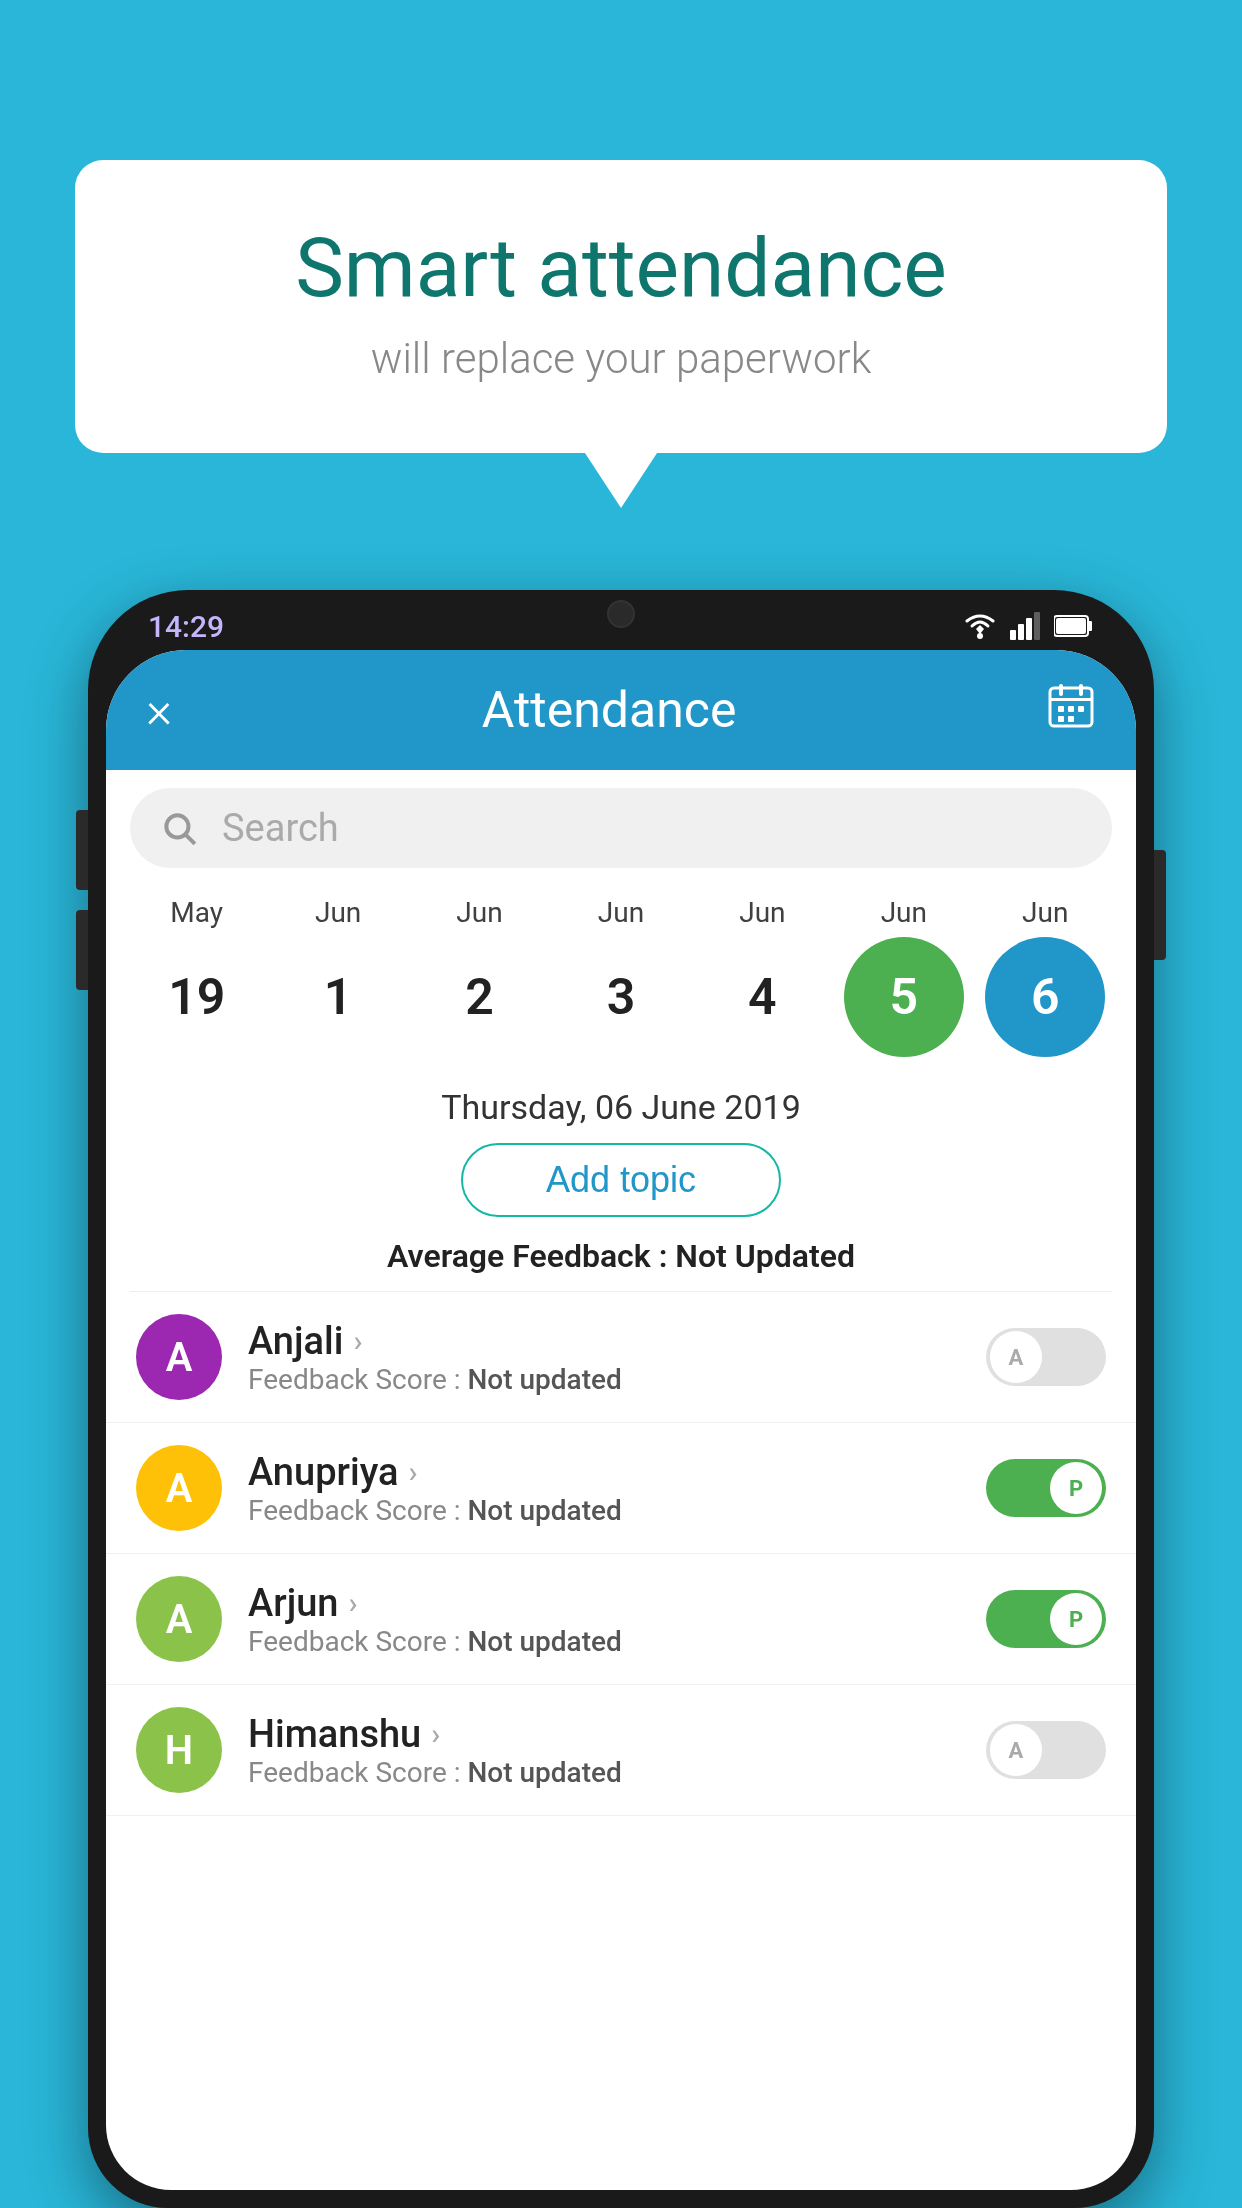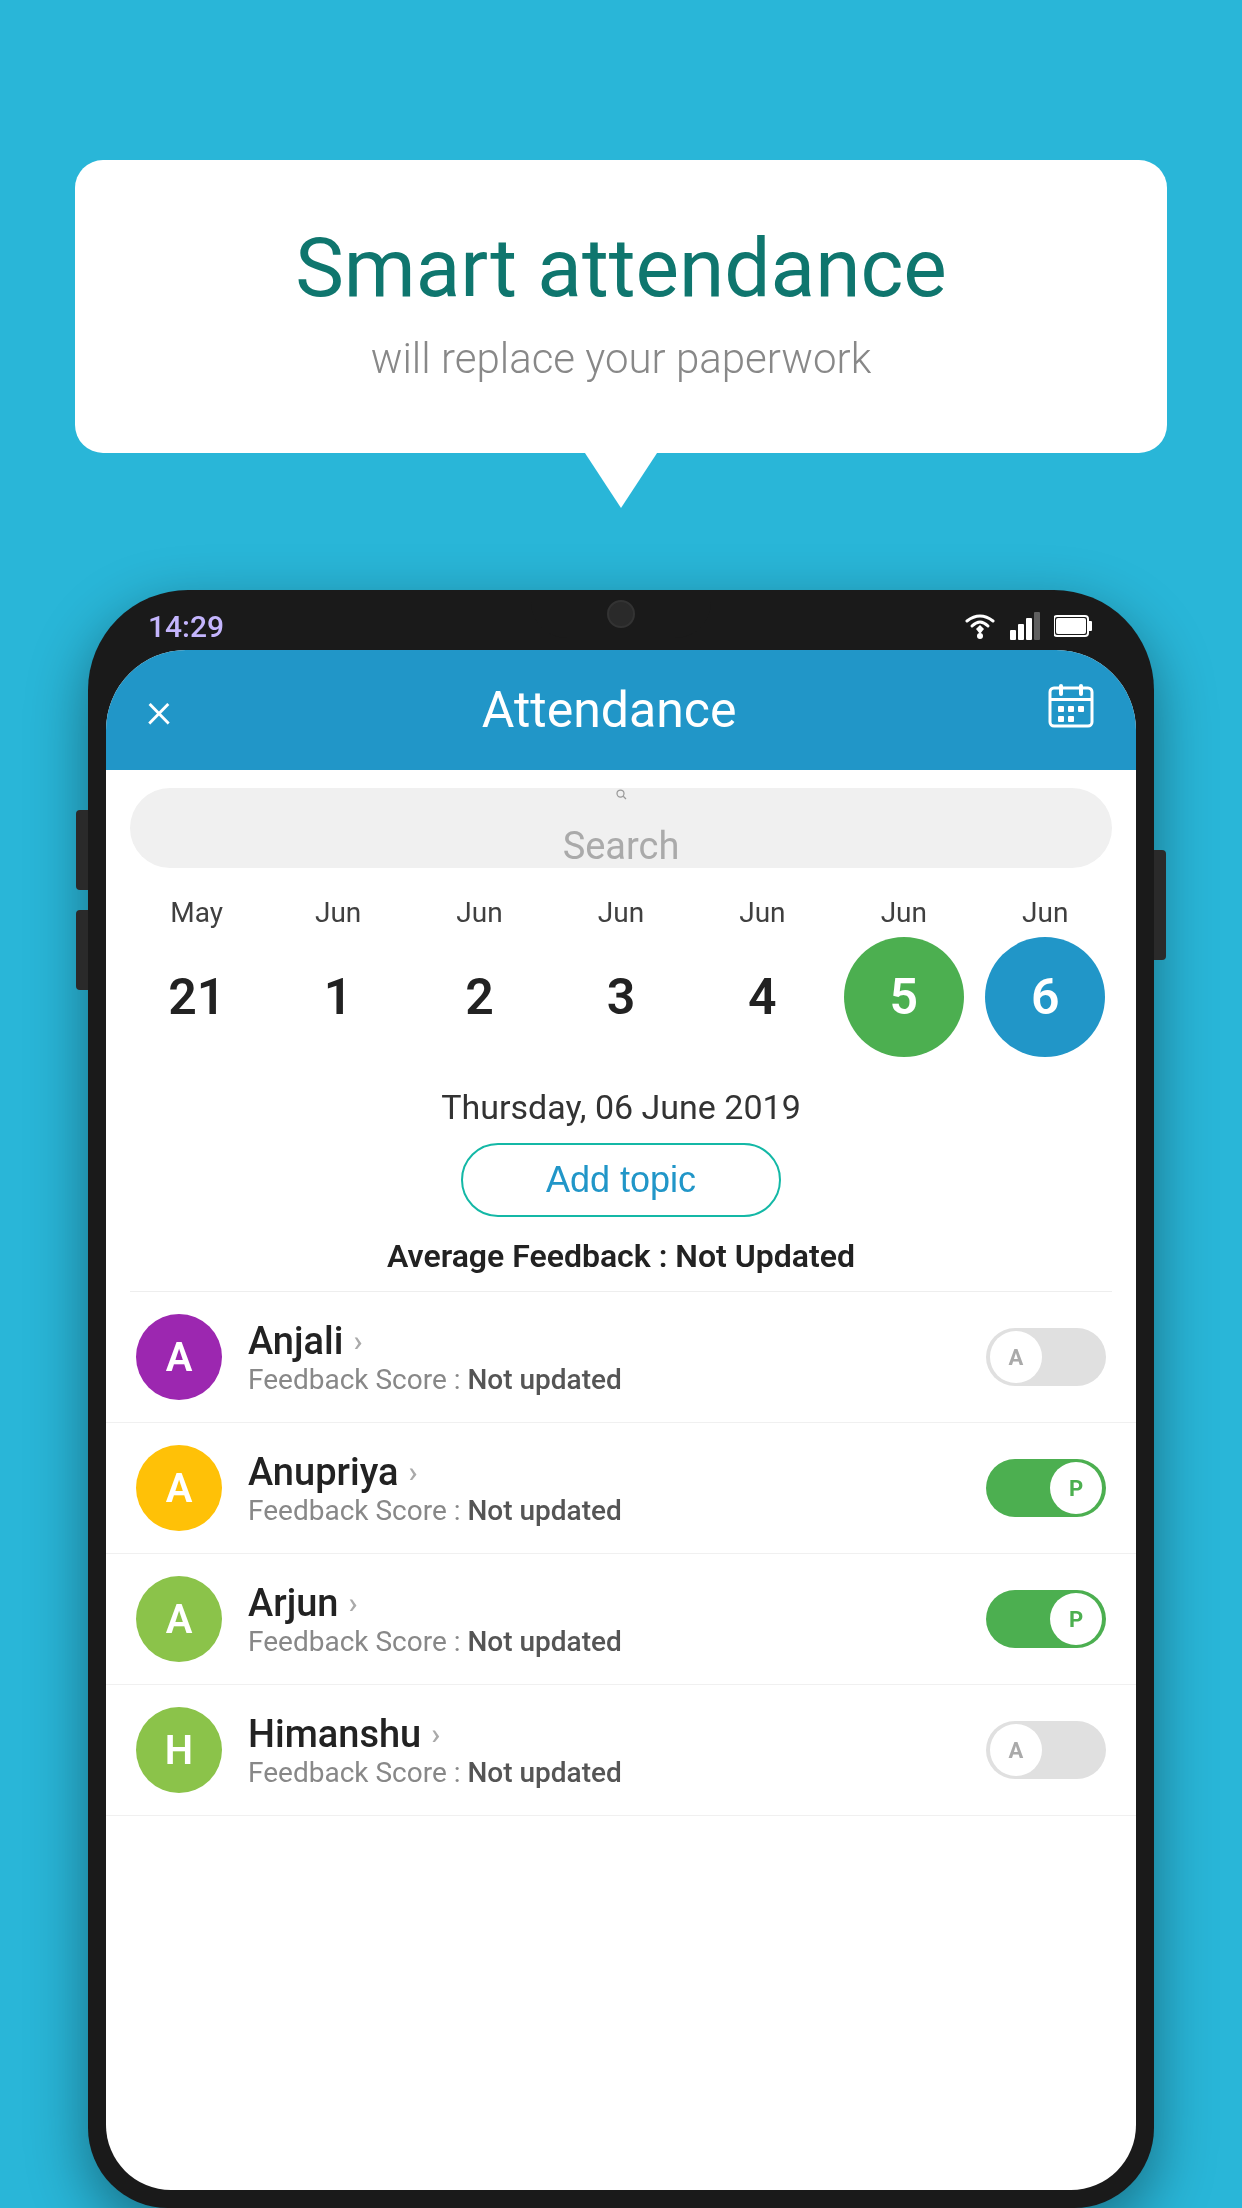--- a/index.html
+++ b/index.html
@@ -160,21 +160,20 @@
     
     .search-bar {
       background: #f0f0f0;
       margin: 18px 24px;
       border-radius: 50px;
       height: 80px;
       display: flex;
       align-items: center;
       padding: 0 30px;
       gap: 24px;
-      flex-direction: column;
     }
 
     .search-icon-svg {
       width: 38px;
       height: 38px;
       color: #999;
     }
 
     .search-text {
       font-size: 38px;
@@ -476,21 +475,21 @@
       <div class="calendar-months">
         <span class="cal-month">May</span>
         <span class="cal-month">Jun</span>
         <span class="cal-month">Jun</span>
         <span class="cal-month">Jun</span>
         <span class="cal-month">Jun</span>
         <span class="cal-month">Jun</span>
         <span class="cal-month">Jun</span>
       </div>
       <div class="calendar-dates">
-        <div class="cal-date">21</div>
+        <div class="cal-date">19</div>
         <div class="cal-date">1</div>
         <div class="cal-date">2</div>
         <div class="cal-date">3</div>
         <div class="cal-date">4</div>
         <div class="cal-date today">5</div>
         <div class="cal-date selected">6</div>
       </div>
     </div>
 
     <div class="selected-date-bar">Thursday, 06 June 2019</div>

